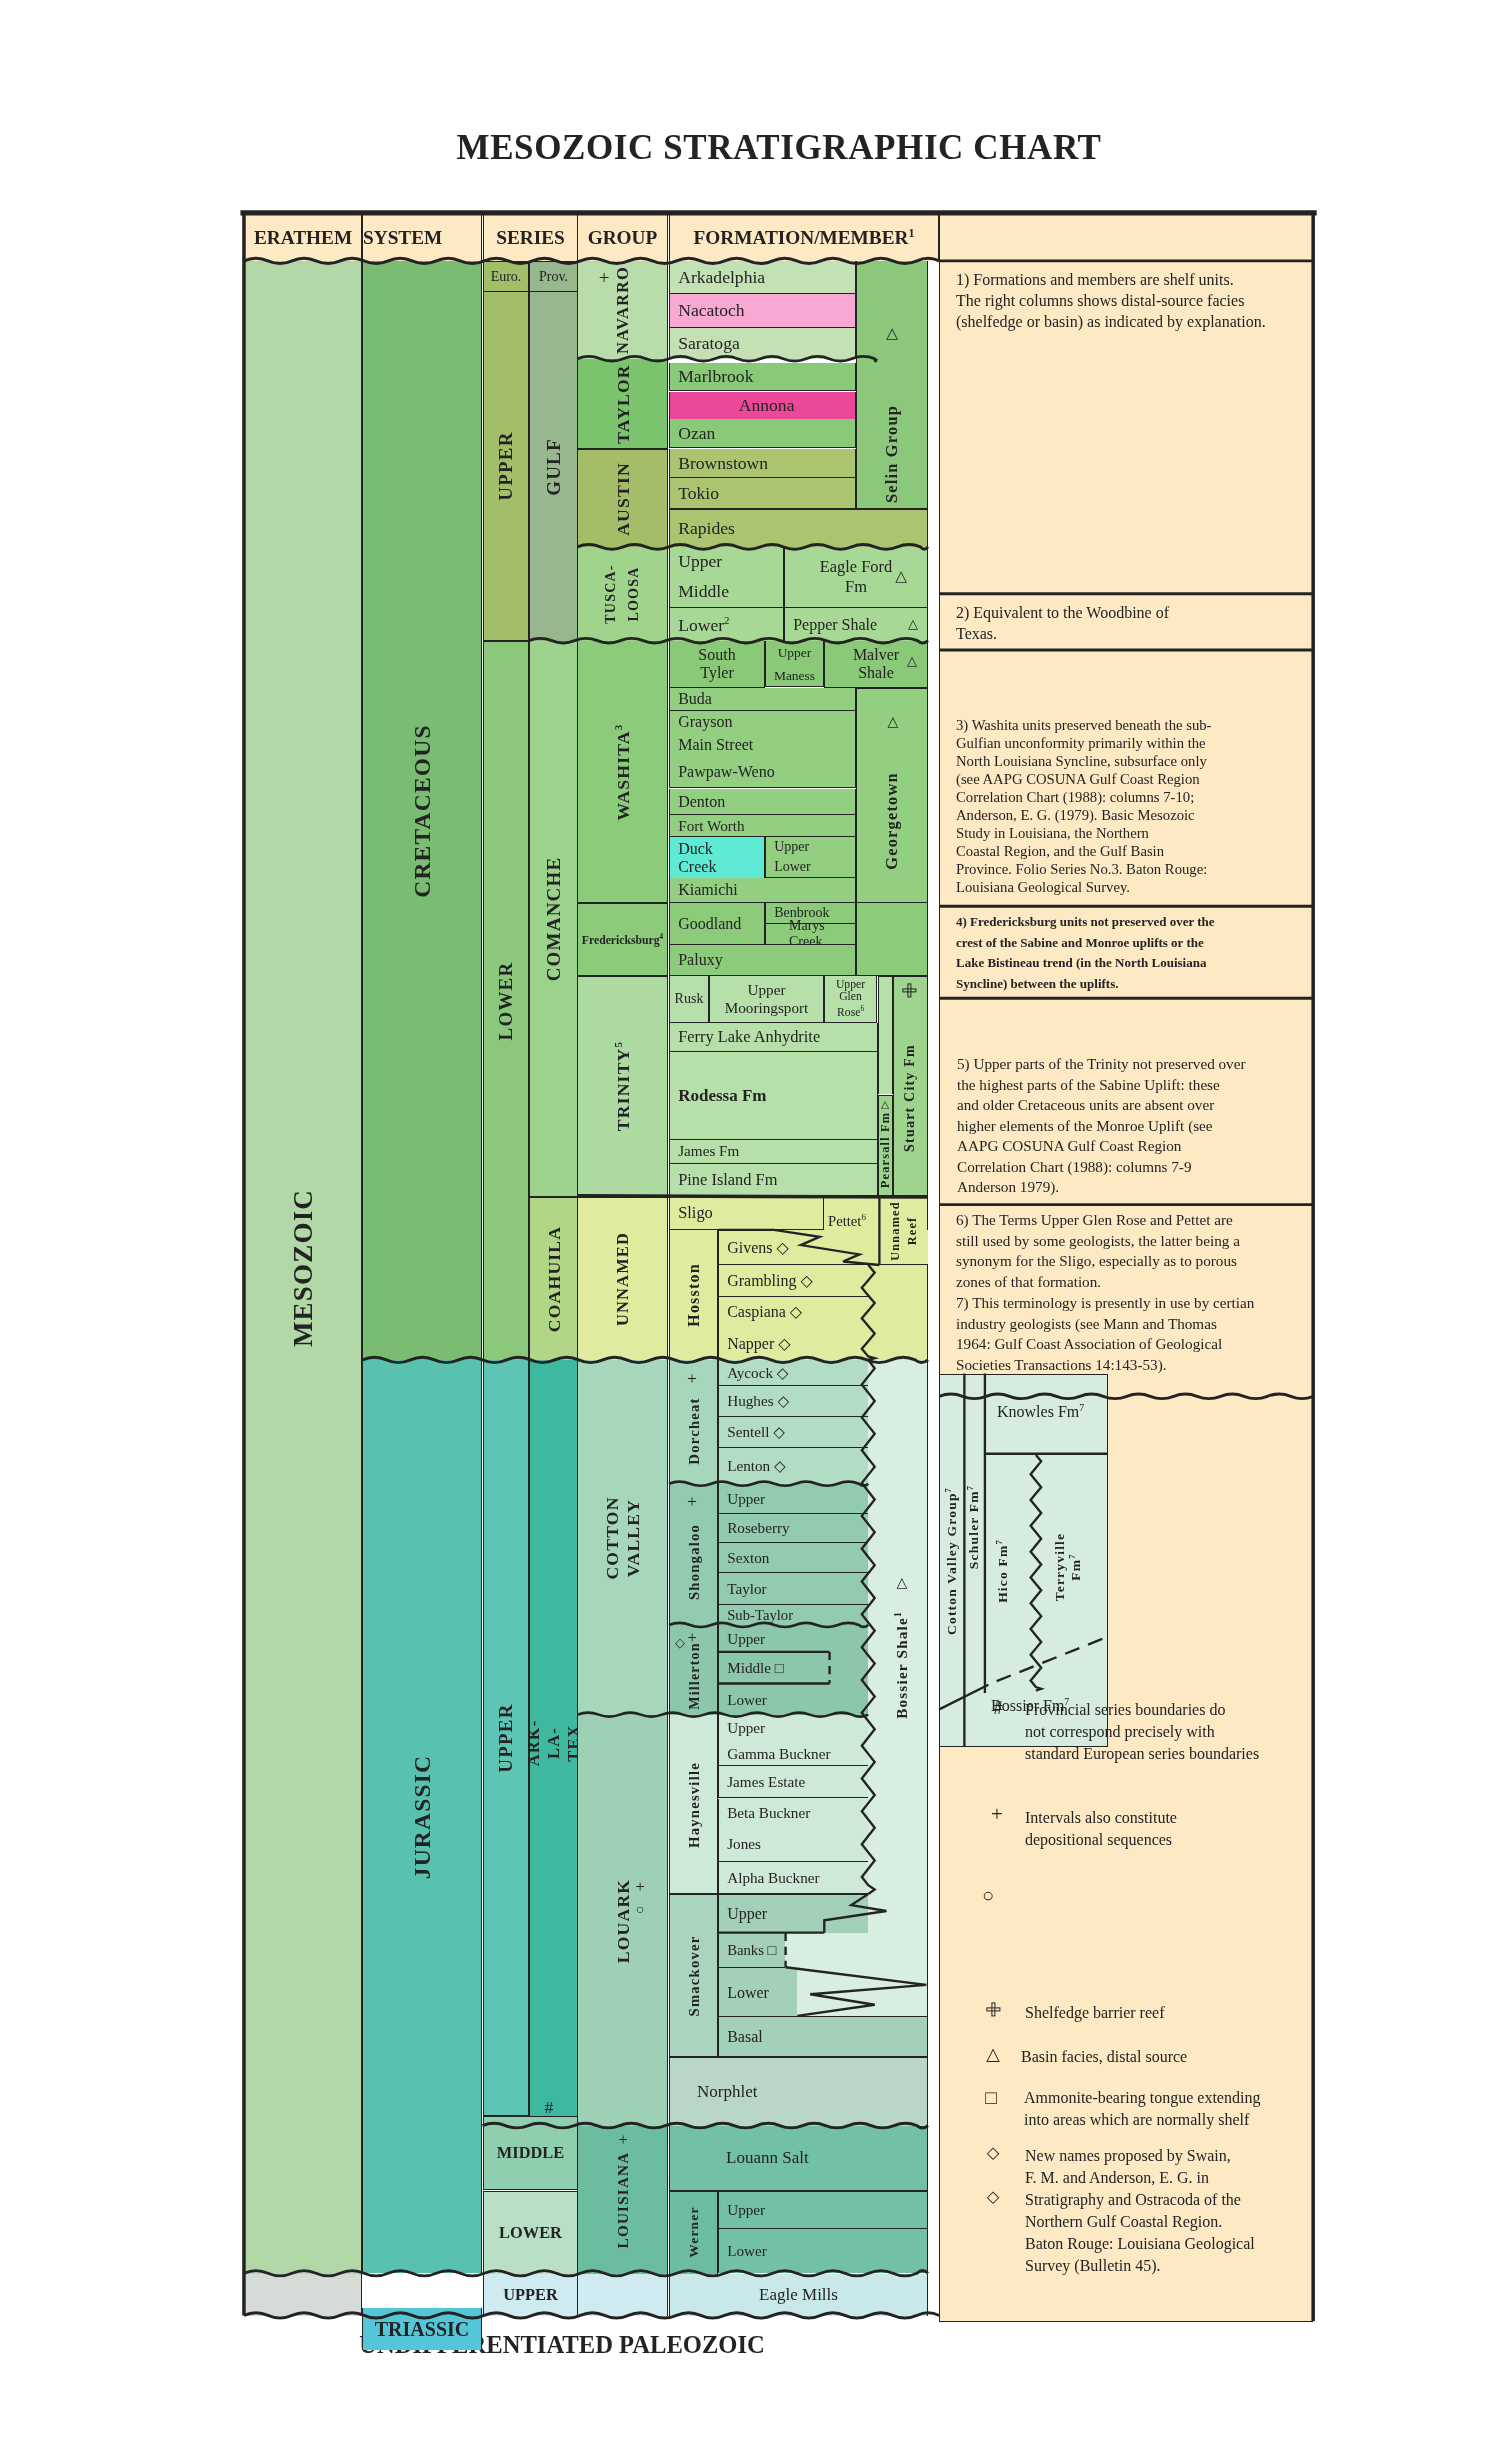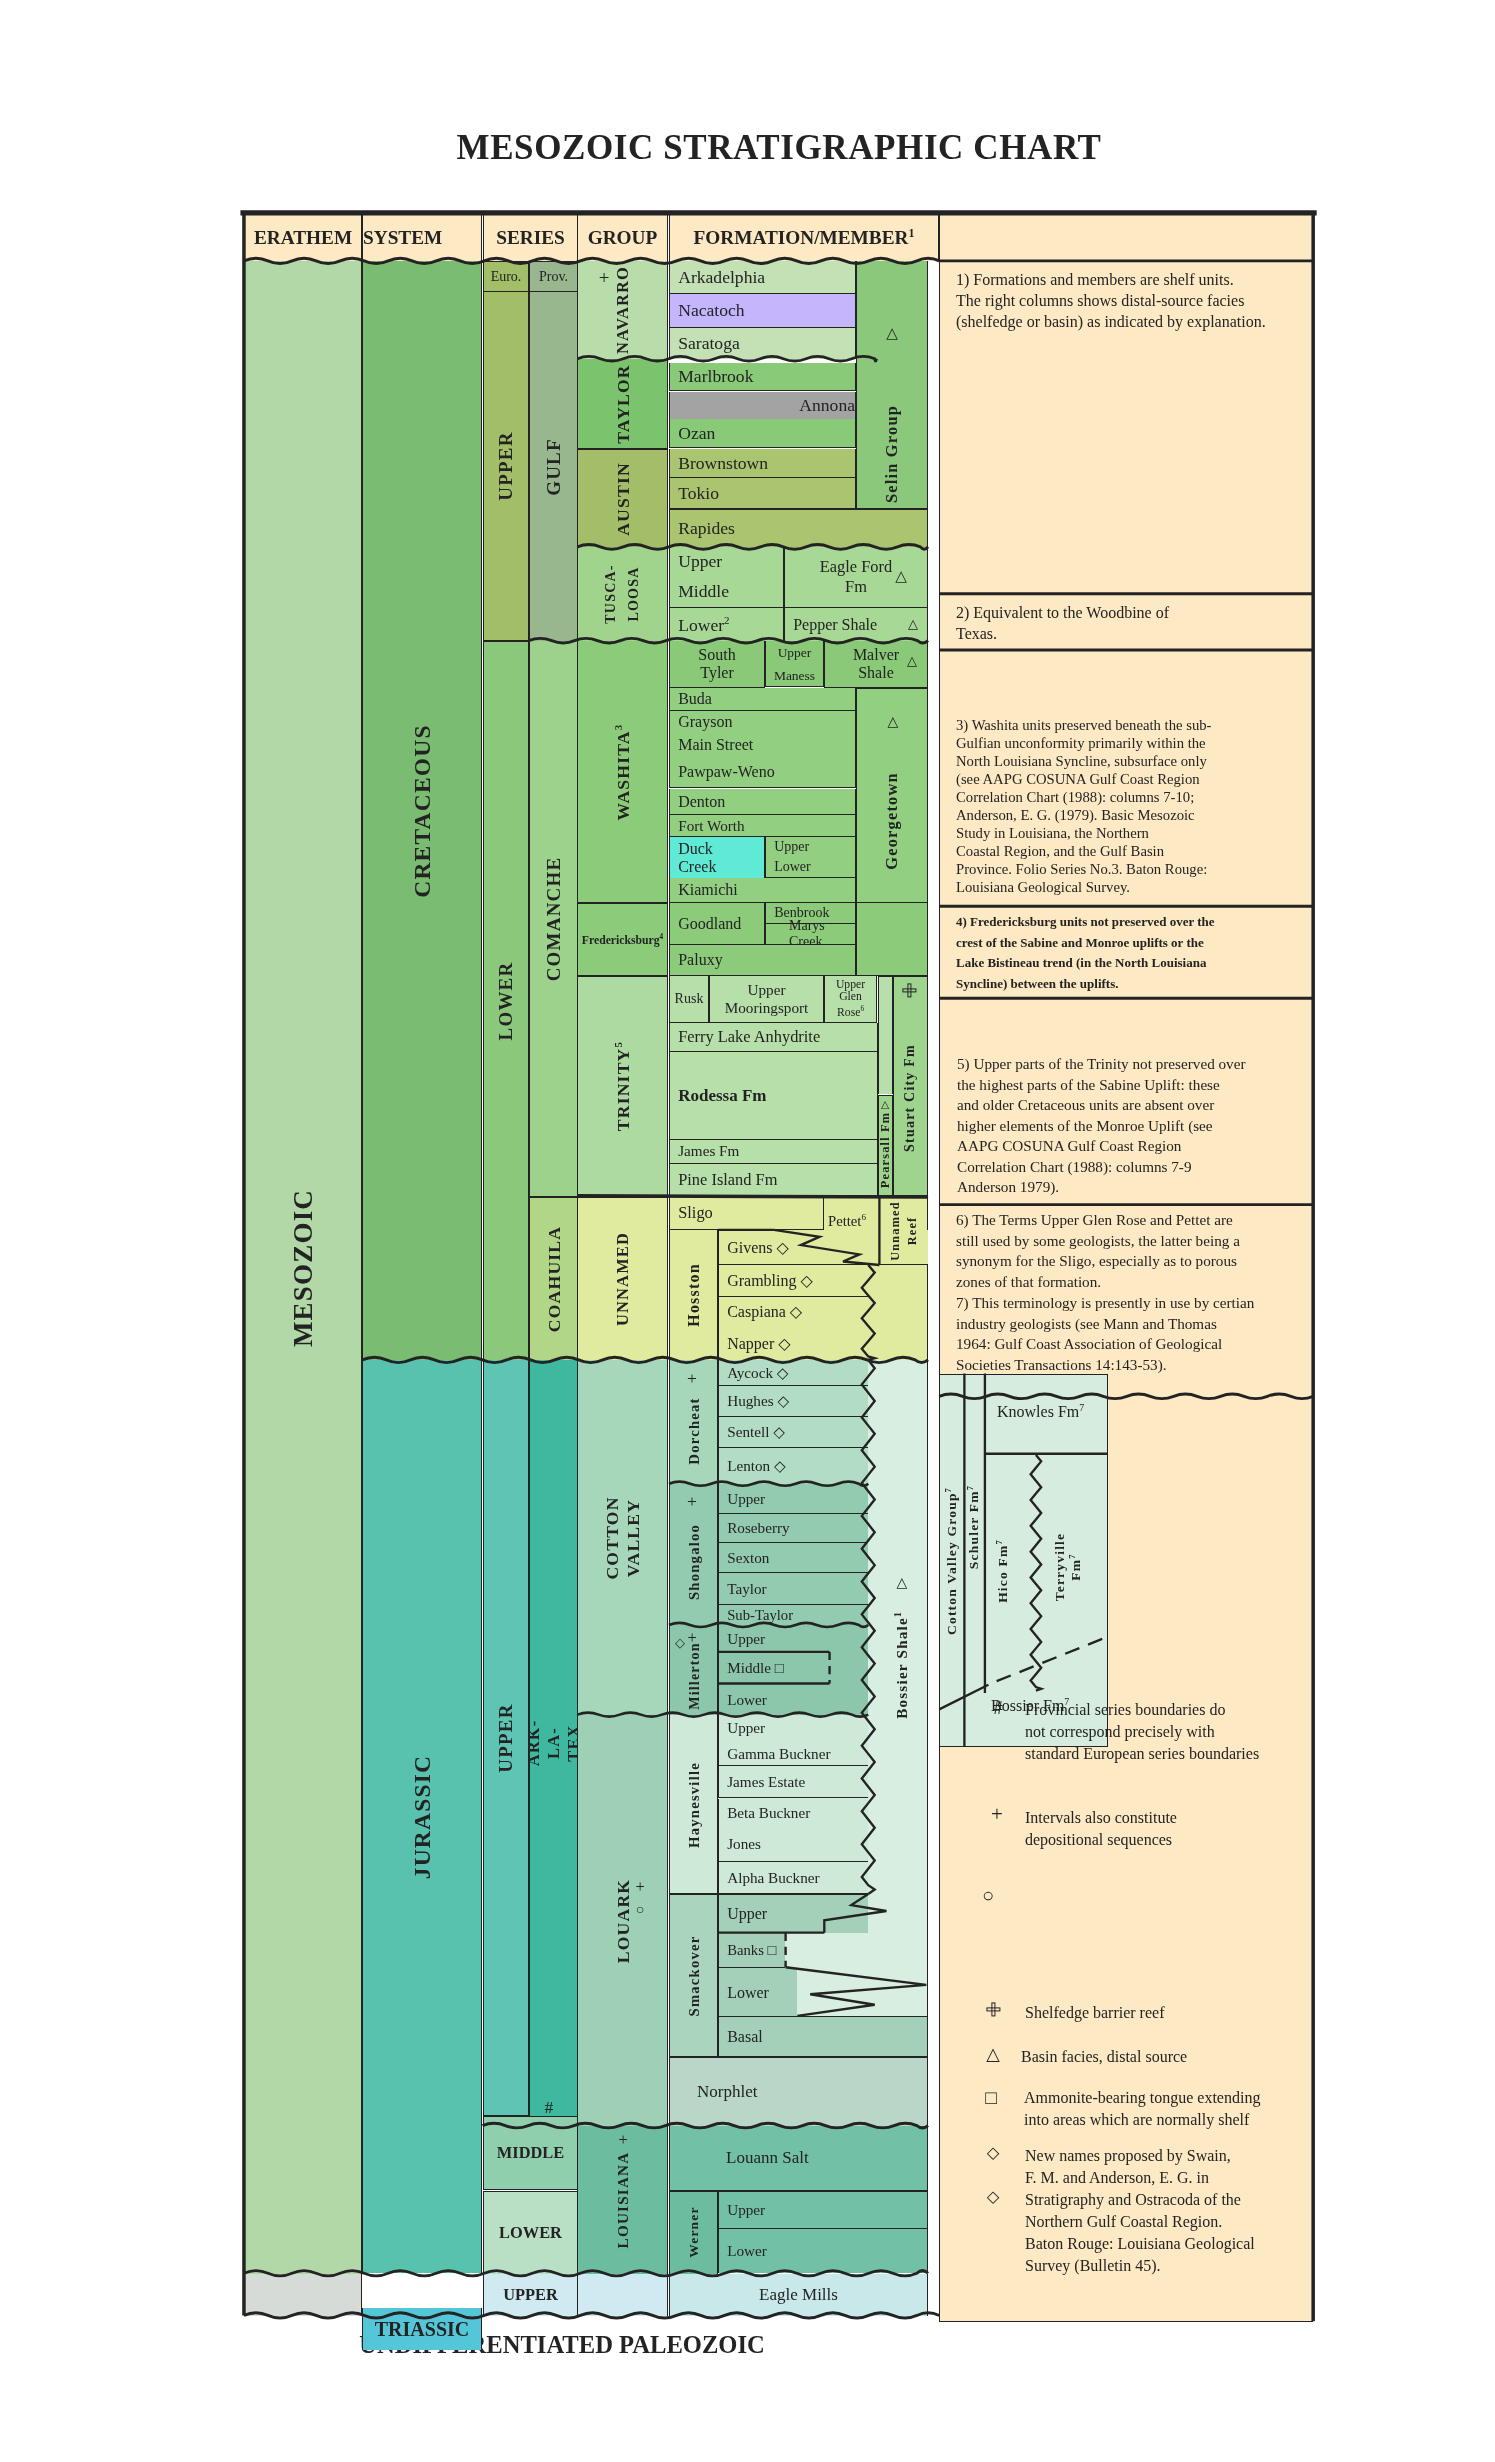--- a/index.html
+++ b/index.html
@@ -122,33 +122,33 @@
         <span class="vlab" style="font-size: 17.6px; font-weight: 700; left: 50%; top: 50%; letter-spacing: 1.2px;">LOUARK</span>
       </div>
       <div class="bx" style="left: 577px; top: 2126px; width: 91px; height: 148px; background: rgb(108, 188, 159); border-top: none; border-right: 1.8px solid rgb(35, 35, 35); border-bottom: none; border-left: 1.8px solid rgb(35, 35, 35); position: absolute;">
         <span class="vlab" style="font-size: 15.2px; font-weight: 700; left: 50%; top: 50%; letter-spacing: 1.2px;">LOUISIANA</span>
       </div>
       <div class="vlab" style="left: 611px; top: 594px; font-size: 14px; font-weight: 700; letter-spacing: 1.2px; white-space: pre-line; position: absolute;">TUSCA-</div>
       <div class="vlab" style="left: 634px; top: 594px; font-size: 14px; font-weight: 700; letter-spacing: 1.2px; white-space: pre-line; position: absolute;">LOOSA</div>
       <div class="bx" style="left: 669px; top: 261px; width: 187px; height: 33px; background: rgb(195, 225, 181); border-top: none; border-right: 1.8px solid rgb(35, 35, 35); border-bottom: 1.8px solid rgb(35, 35, 35); border-left: 1.8px solid rgb(35, 35, 35); justify-content: flex-start;">
         <span style="font-size: 17.6px; font-weight: 400; padding-left: 8.2px; text-align: left;">Arkadelphia</span>
       </div>
-      <div class="bx" style="left: 669px; top: 294px; width: 187px; height: 34px; background: #c4b5fd; border-top: none; border-right: 1.8px solid rgb(35, 35, 35); border-bottom: 1.8px solid rgb(35, 35, 35); border-left: 1.8px solid rgb(35, 35, 35); justify-content: flex-start;">
+      <div class="bx" style="left: 669px; top: 294px; width: 187px; height: 34px; background: #f9a8d4; border-top: none; border-right: 1.8px solid rgb(35, 35, 35); border-bottom: 1.8px solid rgb(35, 35, 35); border-left: 1.8px solid rgb(35, 35, 35); justify-content: flex-start;">
         <span style="font-size: 17.6px; font-weight: 400; padding-left: 8.2px; text-align: left;">Nacatoch</span>
       </div>
       <div class="bx" style="left: 669px; top: 328px; width: 187px; height: 30.5px; background: rgb(195, 225, 181); border-top: none; border-right: 1.8px solid rgb(35, 35, 35); border-bottom: none; border-left: 1.8px solid rgb(35, 35, 35); justify-content: flex-start;">
         <span style="font-size: 17.6px; font-weight: 400; padding-left: 8.2px; text-align: left;">Saratoga</span>
       </div>
       <div class="bx" style="left: 856px; top: 261px; width: 72px; height: 248px; background: rgb(140, 200, 124); border-top: none; border-right: 1.8px solid rgb(35, 35, 35); border-bottom: 1.8px solid rgb(35, 35, 35); border-left: 1.8px solid rgb(35, 35, 35);"></div>
       <div class="vlab" style="left: 892px; top: 454px; font-size: 16.4px; font-weight: 700; letter-spacing: 1.2px; white-space: pre-line; position: absolute;">Selin Group</div>
       <div class="sym" style="left: 892px; top: 333px; font-size: 15.2px;">△</div>
       <div class="bx" style="left: 669px; top: 363px; width: 187px; height: 28px; background: rgb(136, 202, 120); border-top: none; border-right: 1.8px solid rgb(35, 35, 35); border-bottom: 1.8px solid rgb(35, 35, 35); border-left: 1.8px solid rgb(35, 35, 35); justify-content: flex-start;">
         <span style="font-size: 17.6px; font-weight: 400; padding-left: 8.2px; text-align: left;">Marlbrook</span>
       </div>
-      <div class="bx" style="left: 669px; top: 392px; width: 187px; height: 27.6px; background: #a3a3a3; border-top: none; border-right: 1.8px solid rgb(35, 35, 35); border-bottom: 1.8px solid rgb(35, 35, 35); border-left: 1.8px solid rgb(35, 35, 35); justify-content: flex-end;">
+      <div class="bx" style="left: 669px; top: 392px; width: 187px; height: 27.6px; background: #ec4899; border-top: none; border-right: 1.8px solid rgb(35, 35, 35); border-bottom: 1.8px solid rgb(35, 35, 35); border-left: 1.8px solid rgb(35, 35, 35); justify-content: center;">
         <span style="font-size: 17.6px; font-weight: 400; padding-left: 8.2px; text-align: left;">Annona</span>
       </div>
       <div class="bx" style="left: 669px; top: 419px; width: 187px; height: 29px; background: rgb(136, 202, 120); border-top: none; border-right: 1.8px solid rgb(35, 35, 35); border-bottom: 1.8px solid rgb(35, 35, 35); border-left: 1.8px solid rgb(35, 35, 35); justify-content: flex-start;">
         <span style="font-size: 17.6px; font-weight: 400; padding-left: 8.2px; text-align: left;">Ozan</span>
       </div>
       <div class="bx" style="left: 669px; top: 449px; width: 187px; height: 29px; background: rgb(170, 196, 111); border-top: none; border-right: 1.8px solid rgb(35, 35, 35); border-bottom: 1.8px solid rgb(35, 35, 35); border-left: 1.8px solid rgb(35, 35, 35); justify-content: flex-start;">
         <span style="font-size: 17.6px; font-weight: 400; padding-left: 8.2px; text-align: left;">Brownstown</span>
       </div>
       <div class="bx" style="left: 669px; top: 478px; width: 187px; height: 31px; background: rgb(170, 196, 111); border-top: none; border-right: 1.8px solid rgb(35, 35, 35); border-bottom: 1.8px solid rgb(35, 35, 35); border-left: 1.8px solid rgb(35, 35, 35); justify-content: flex-start;">
         <span style="font-size: 17.6px; font-weight: 400; padding-left: 8.2px; text-align: left;">Tokio</span>

